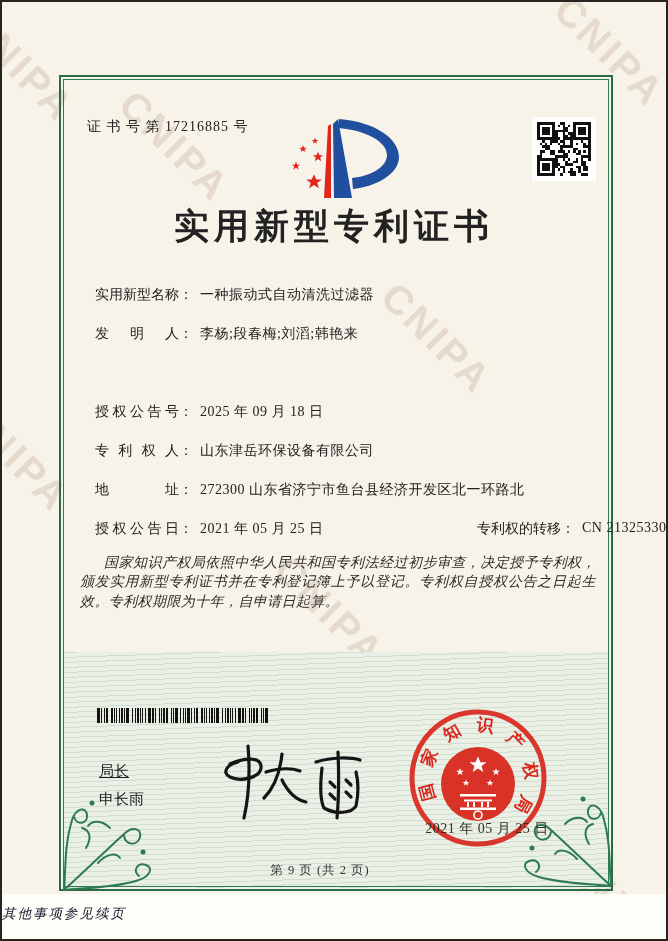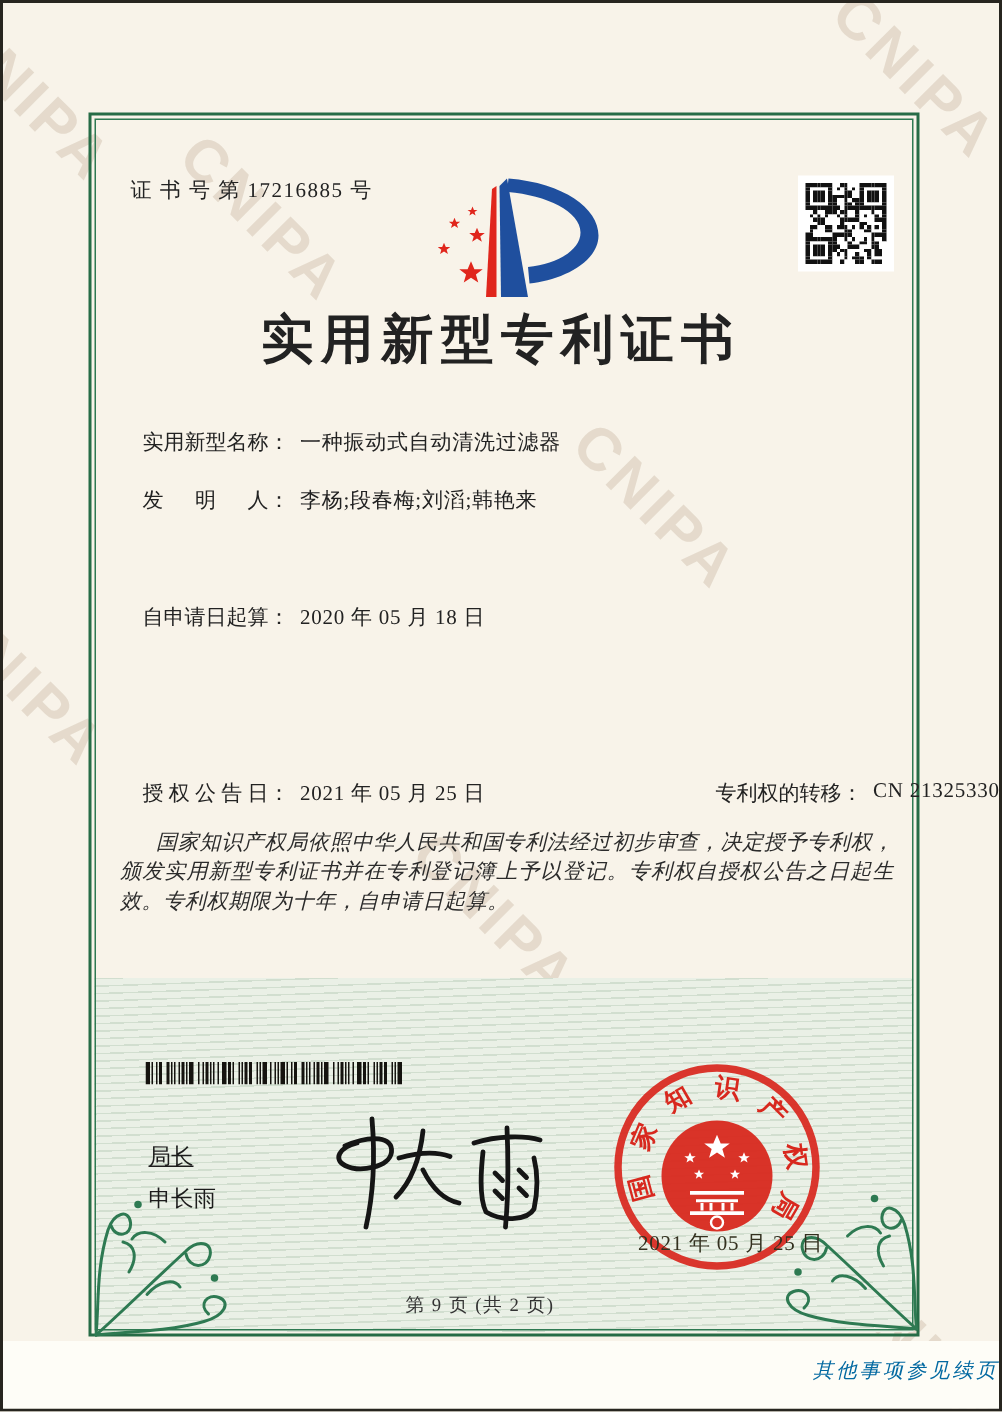--- a/index.html
+++ b/index.html
@@ -87,22 +87,22 @@
   }
   
   .fl-br{position:absolute; left:497px; top:762px;}
   .fl-bl{position:absolute; left:58px; top:766px; transform:scaleX(-1);}
   
   .page-info{
     position:absolute; left:0; top:860px; width:636px; text-align:center;
     font-size:12.5px; letter-spacing:1px; color:#333;
   }
   .cont-note{
-    position:absolute; left:0; top:903px; width:100%; text-align:right;
-    font-size:13.5px; font-style:italic; letter-spacing:2px; color:#0369a1;
+    position:absolute; left:0; top:903px; width:100%; text-align:left;
+    font-size:13.5px; font-style:italic; letter-spacing:2px; color:#0f172a;
   }
 </style>
 </head>
 <body>
 
 <div class="page">
 
   <span class="wm" style="left:-15px;top:0px">CNIPA</span>
   <span class="wm" style="left:140px;top:80px">CNIPA</span>
   <span class="wm" style="left:575px;top:-15px">CNIPA</span>
@@ -606,21 +606,27 @@
 
   <div class="doc-title">实用新型专利证书</div>
 
   <div class="frow" style="top:284px">
     <span class="flabel">实用新型名称</span><span class="fcolon">：</span><span class="fvalue">一种振动式自动清洗过滤器</span>
   </div>
   <div class="frow" style="top:323px">
     <span class="flabel">发明人</span><span class="fcolon">：</span><span class="fvalue">李杨;段春梅;刘滔;韩艳来</span>
   </div>
   <div class="frow" style="top:401px">
-    <span class="flabel">自申请日起算</span><span class="fcolon">：</span><span class="fvalue">2020 年 05 月 18 日</span>
+    <span class="flabel">授权公告号</span><span class="fcolon">：</span><span class="fvalue">2025 年 09 月 18 日</span>
+  </div>
+  <div class="frow" style="top:440px">
+    <span class="flabel">专利权人</span><span class="fcolon">：</span><span class="fvalue">山东津岳环保设备有限公司</span>
+  </div>
+  <div class="frow" style="top:479px">
+    <span class="flabel">地址</span><span class="fcolon">：</span><span class="fvalue">272300  山东省济宁市鱼台县经济开发区北一环路北</span>
   </div>
   <div class="frow" style="top:518px">
     <span class="flabel">授权公告日</span><span class="fcolon">：</span><span class="fvalue">2021 年 05 月 25 日</span>
     <span class="fpair2">
       <span class="flabel">专利权的转移</span><span class="fcolon">：</span><span class="fvalue">CN 213253308 U</span>
     </span>
   </div>
 
   <div class="body-text">
     <p>国家知识产权局依照中华人民共和国专利法经过初步审查，决定授予专利权，颁发实用新型专利证书并在专利登记簿上予以登记。专利权自授权公告之日起生效。专利权期限为十年，自申请日起算。</p>

